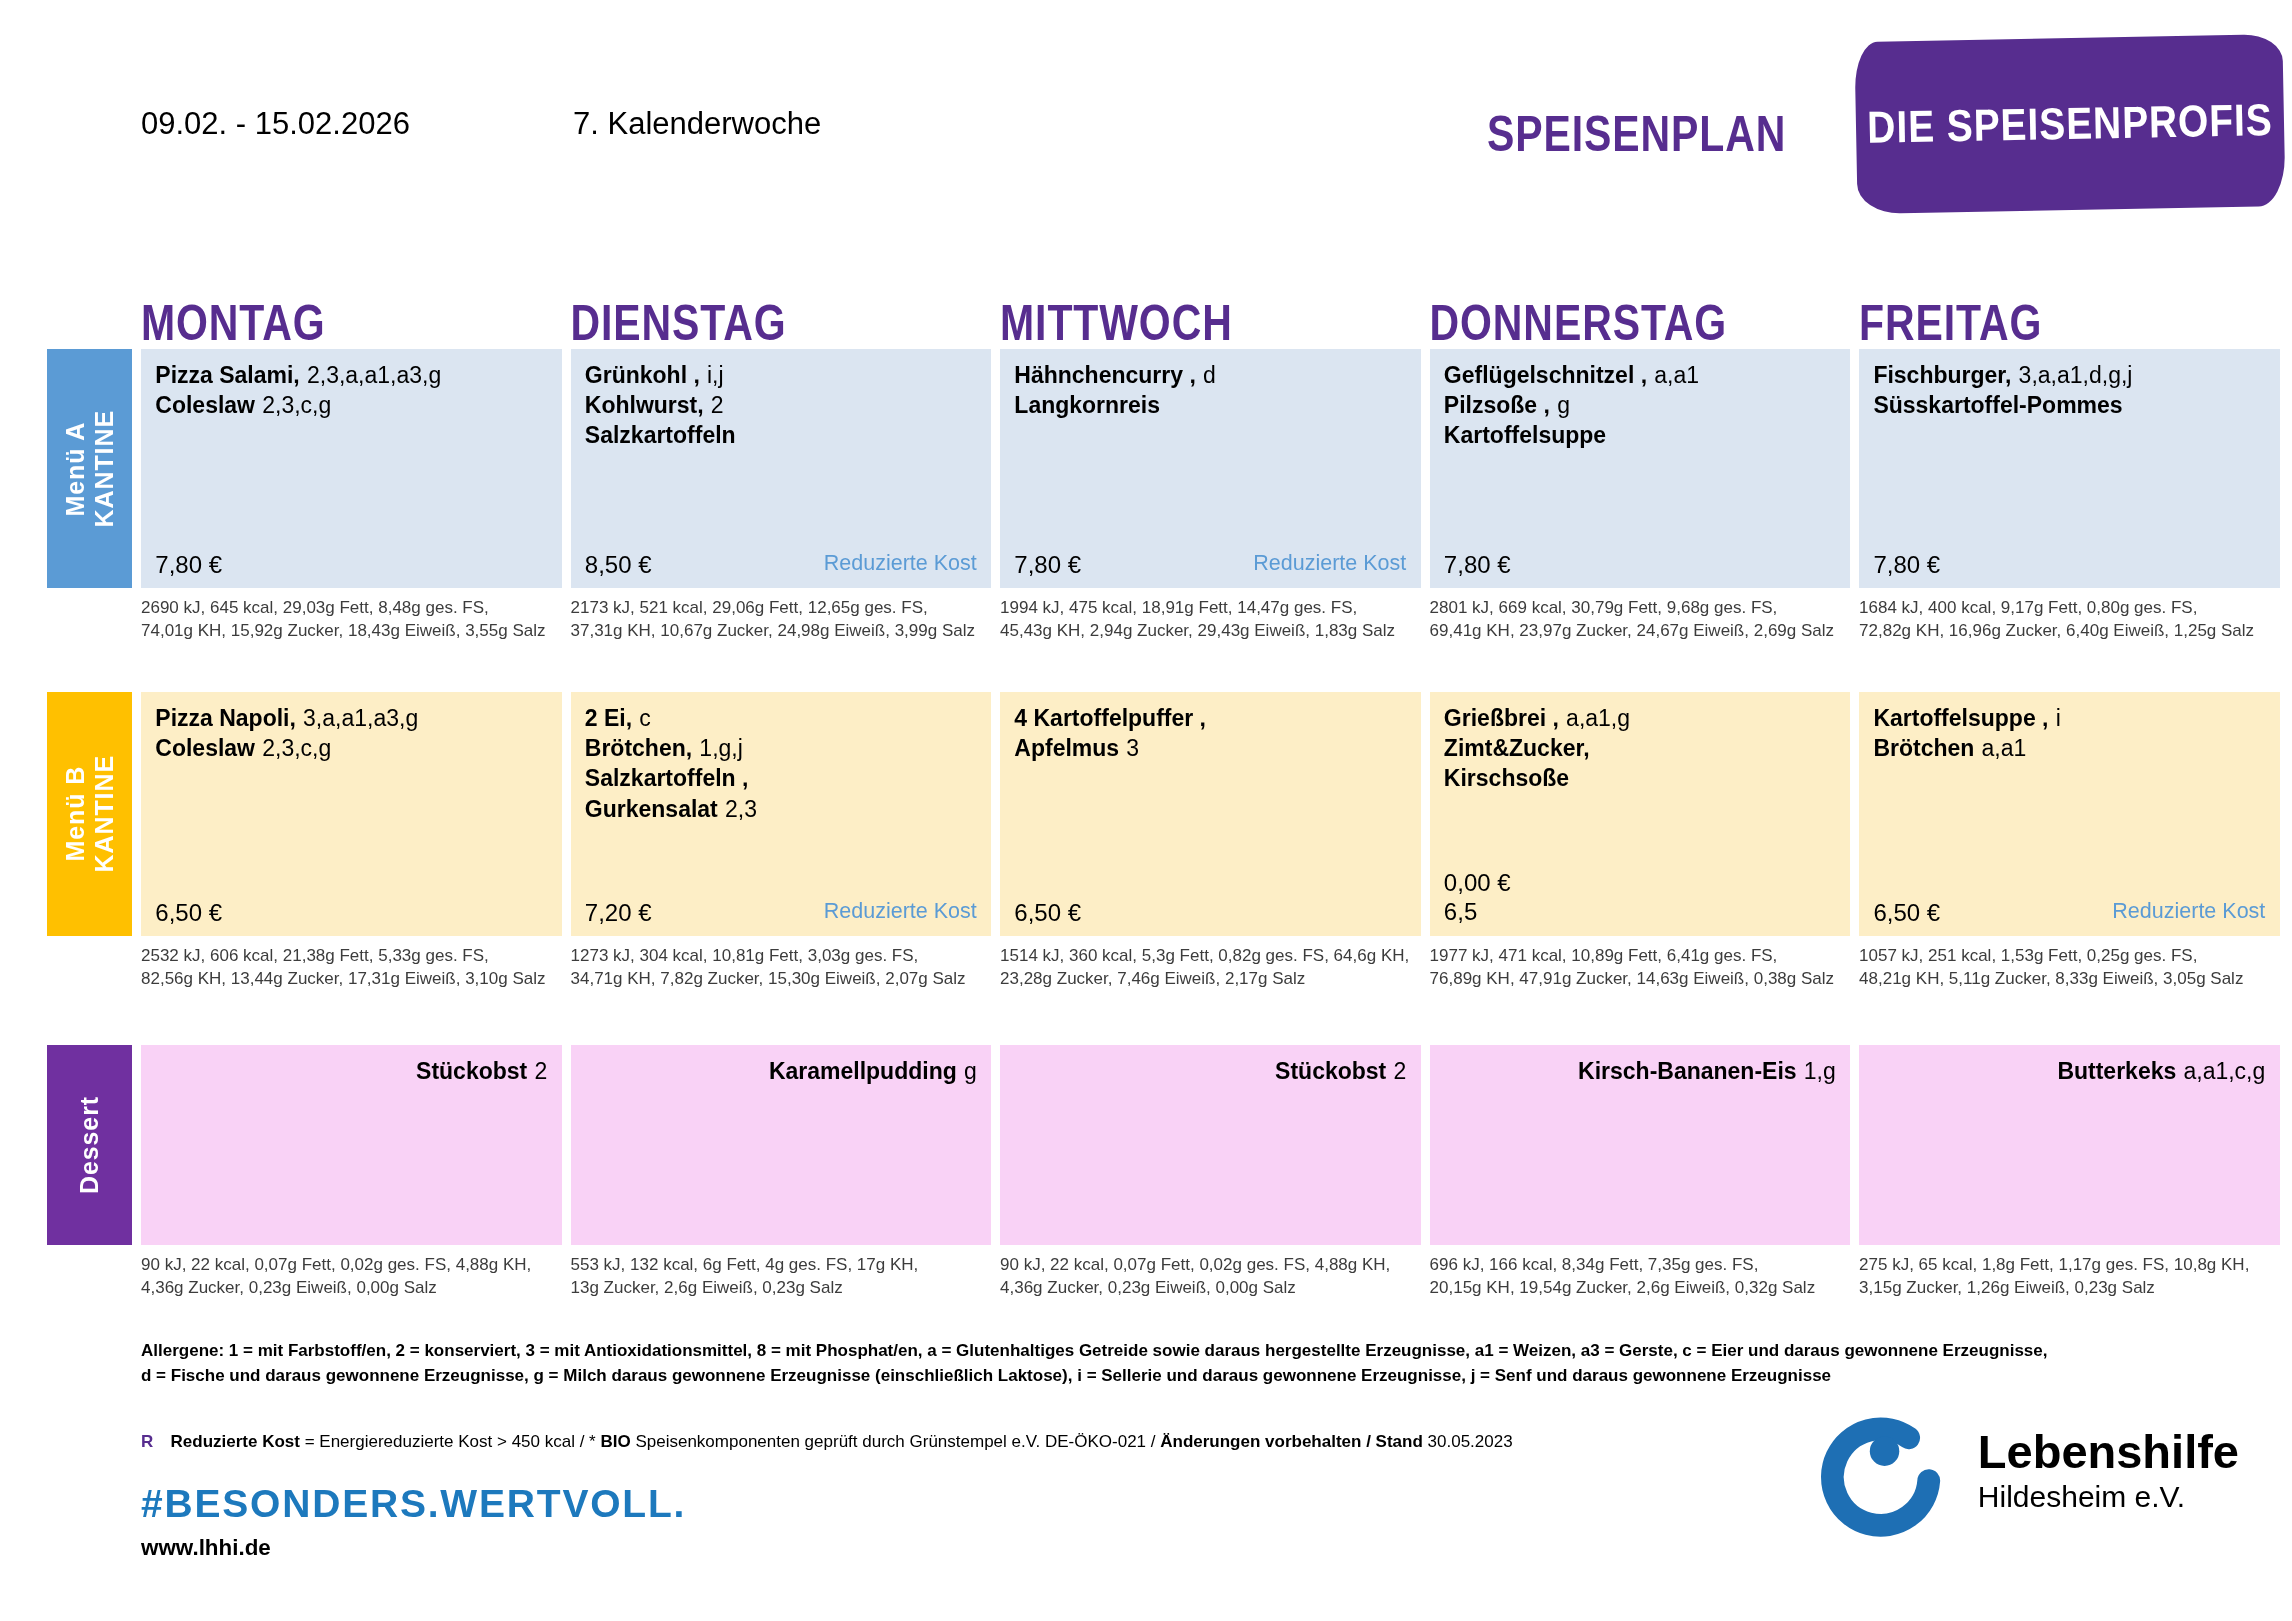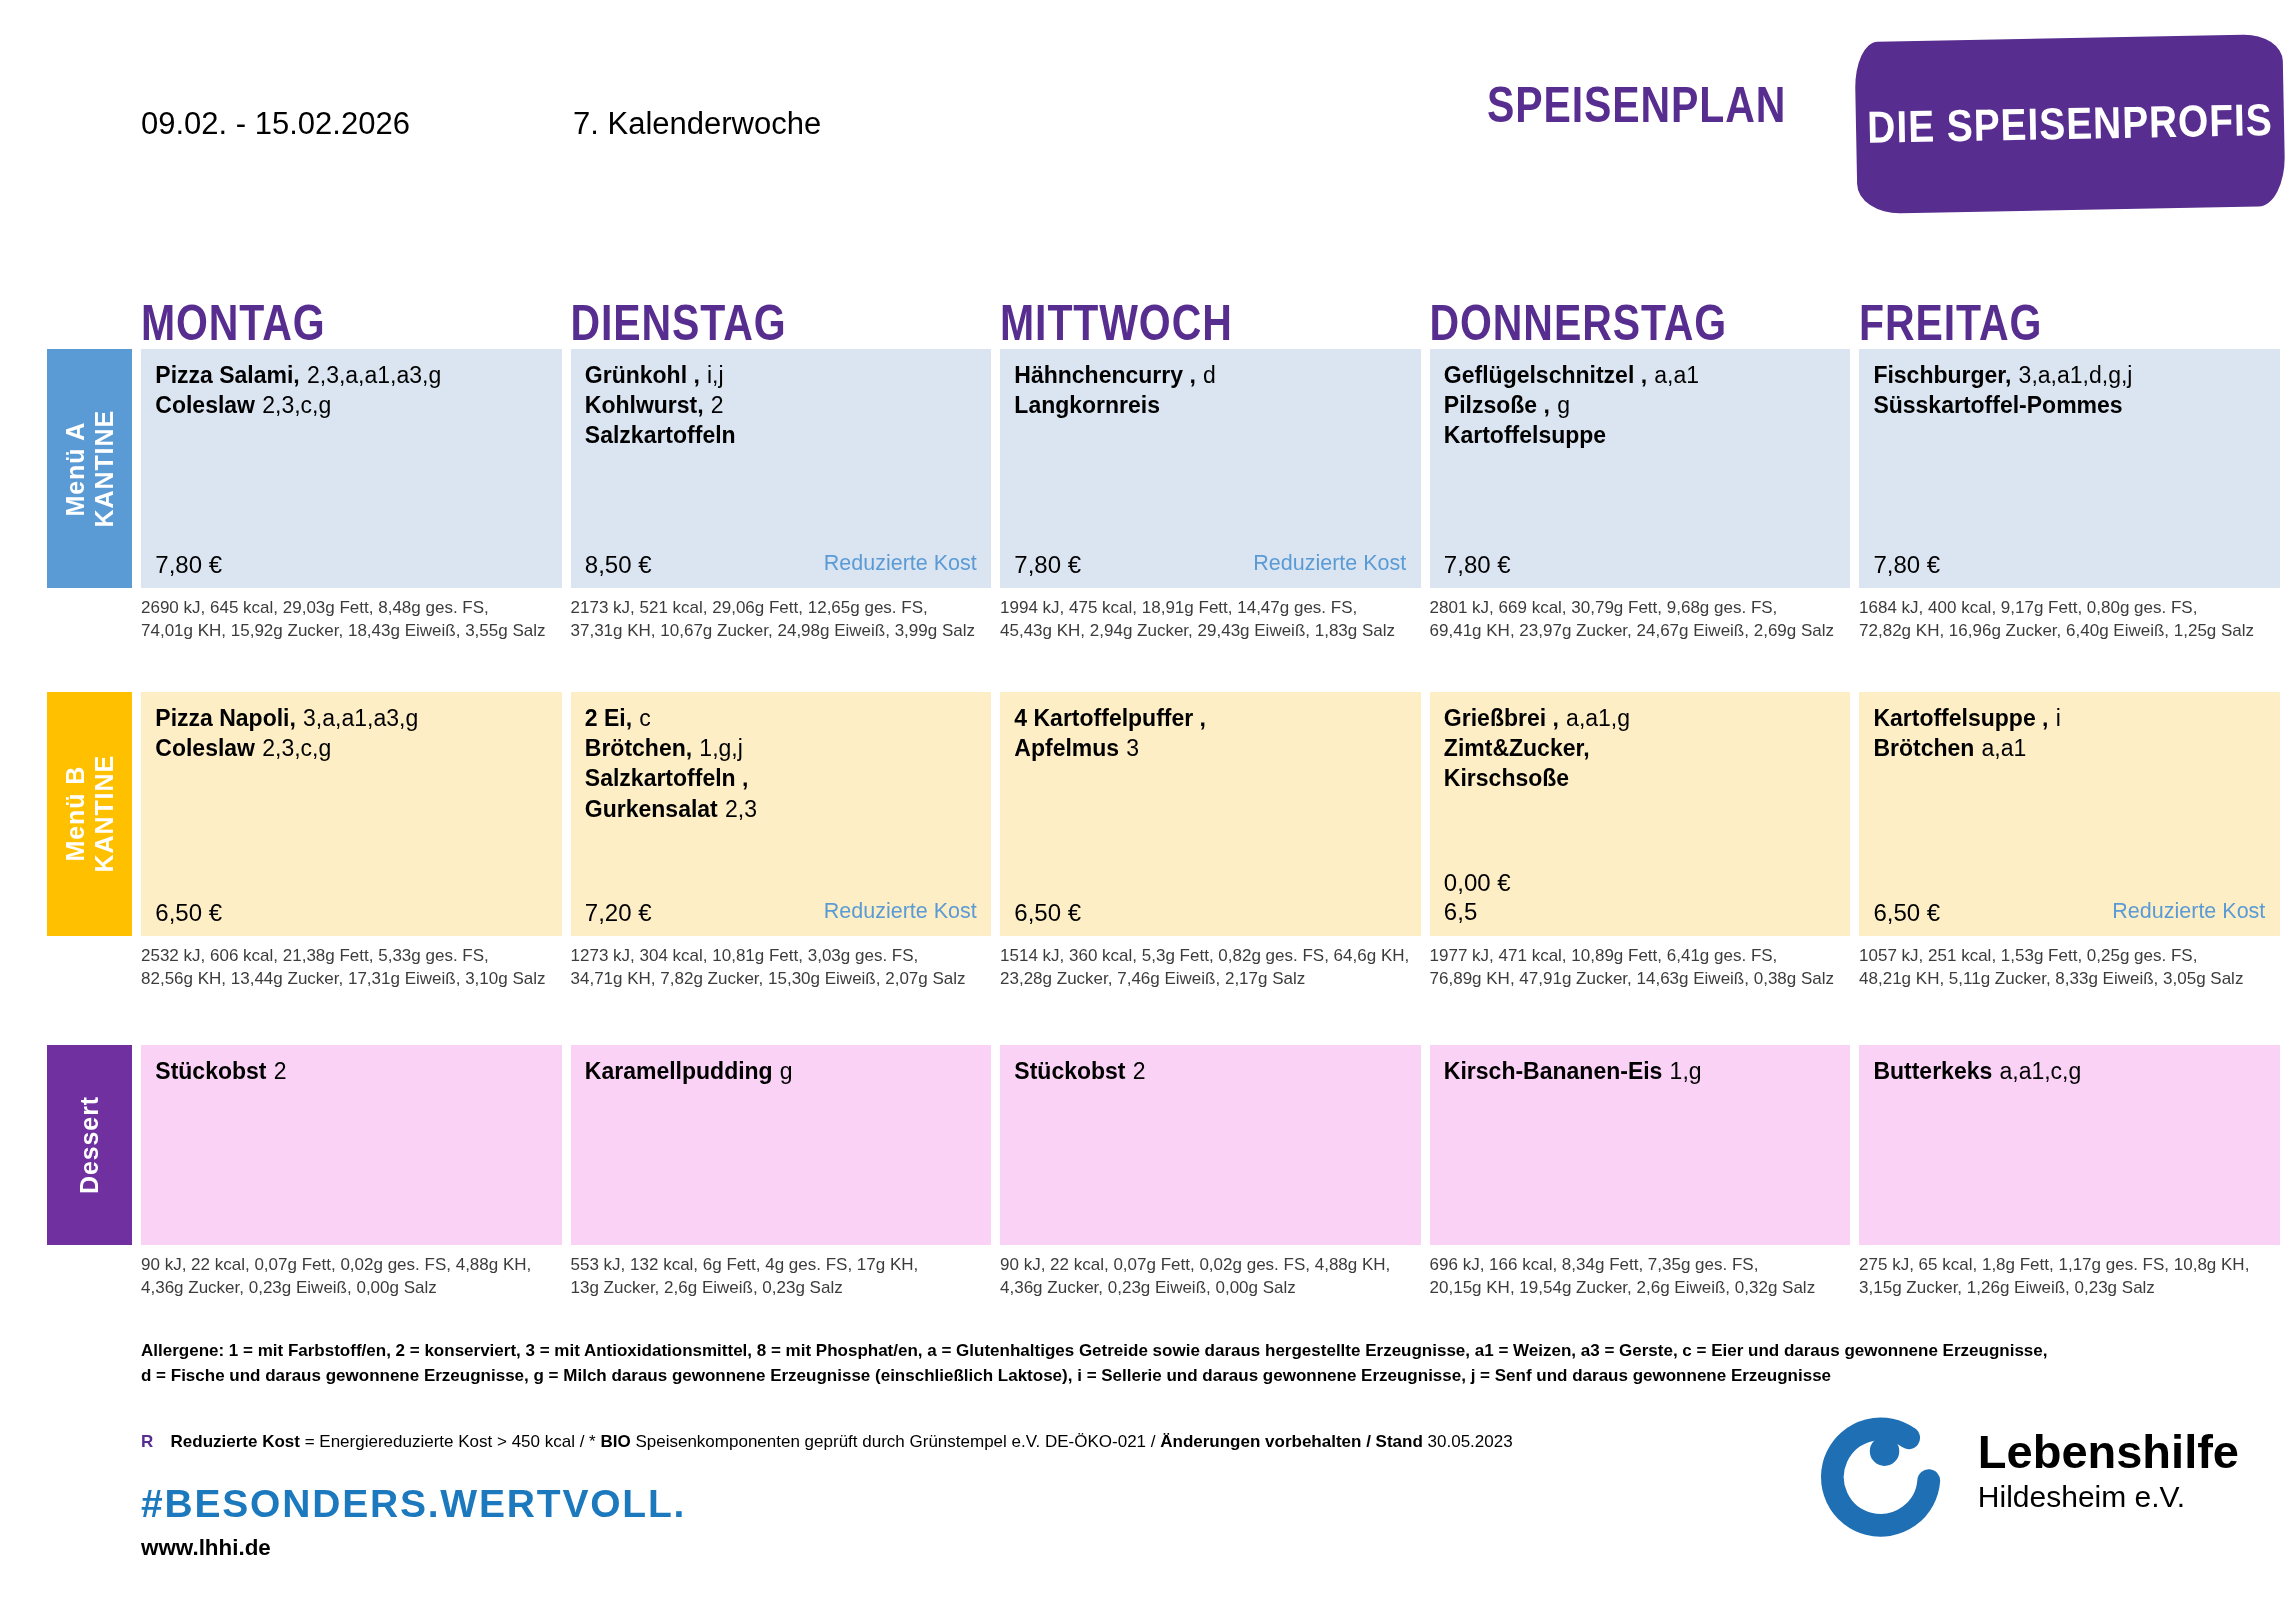--- a/index.html
+++ b/index.html
@@ -4,33 +4,33 @@
 <style>
   html,body{margin:0;padding:0;background:#ffffff;}
   body{font-family:"Liberation Sans", sans-serif;color:#000;}
   #page{position:relative;width:2293px;height:1622px;background:#fff;overflow:hidden;}
 
   
   .top{position:relative;height:269px;}
   .date-range{position:absolute;left:141px;top:106px;font-size:31px;}
   .week{position:absolute;left:573px;top:106px;font-size:31px;}
   .marker{font-weight:800;letter-spacing:0.9px;display:inline-block;transform:scaleY(1.22);transform-origin:bottom left;}
-  .plan-title{position:absolute;left:1487px;top:87px;font-size:41px;color:#572d8f;}
+  .plan-title{position:absolute;left:1487px;top:116px;font-size:41px;color:#572d8f;}
   .brand-badge{position:absolute;left:1856px;top:38px;width:428px;height:172px;background:#572d8f;
       border-radius:23px 39px 27px 43px / 47px 27px 50px 30px;transform:rotate(-1.1deg);
       display:flex;align-items:center;justify-content:center;}
   .brand-badge .txt{color:#fff;font-size:39px;font-weight:800;letter-spacing:0.9px;transform:scaleY(1.15);white-space:nowrap;}
 
   
   .band{display:grid;grid-template-columns:85px repeat(5,1fr);column-gap:9px;margin:0 13.4px 0 47px;}
   .days{align-items:end;height:57px;margin-top:23px;}
   .dayhead{font-size:41px;color:#572d8f;line-height:1;}
   .cells-a .cell{background:#dbe5f1;}
   .cells-b .cell{background:#fdeec6;}
-  .cells-d .cell{background:#f9d2f6;}
+  .cells-d .cell{background:#f9d2f6;text-align:right;}
   .cell{position:relative;padding:10.7px 14.3px;box-sizing:border-box;}
   .row-a .cell{height:239px;}
   .row-b .cell{height:244px;}
   .row-d .cell{height:200px;}
   .side{color:#fff;display:flex;align-items:center;justify-content:center;}
   .side-a{background:#5b9bd5;}
   .side-b{background:#ffc000;}
   .side-d{background:#7030a0;}
   .vwrap{writing-mode:vertical-rl;transform:rotate(180deg);text-align:center;}
   .vwrap div{font-weight:700;font-size:25px;letter-spacing:0.9px;}

